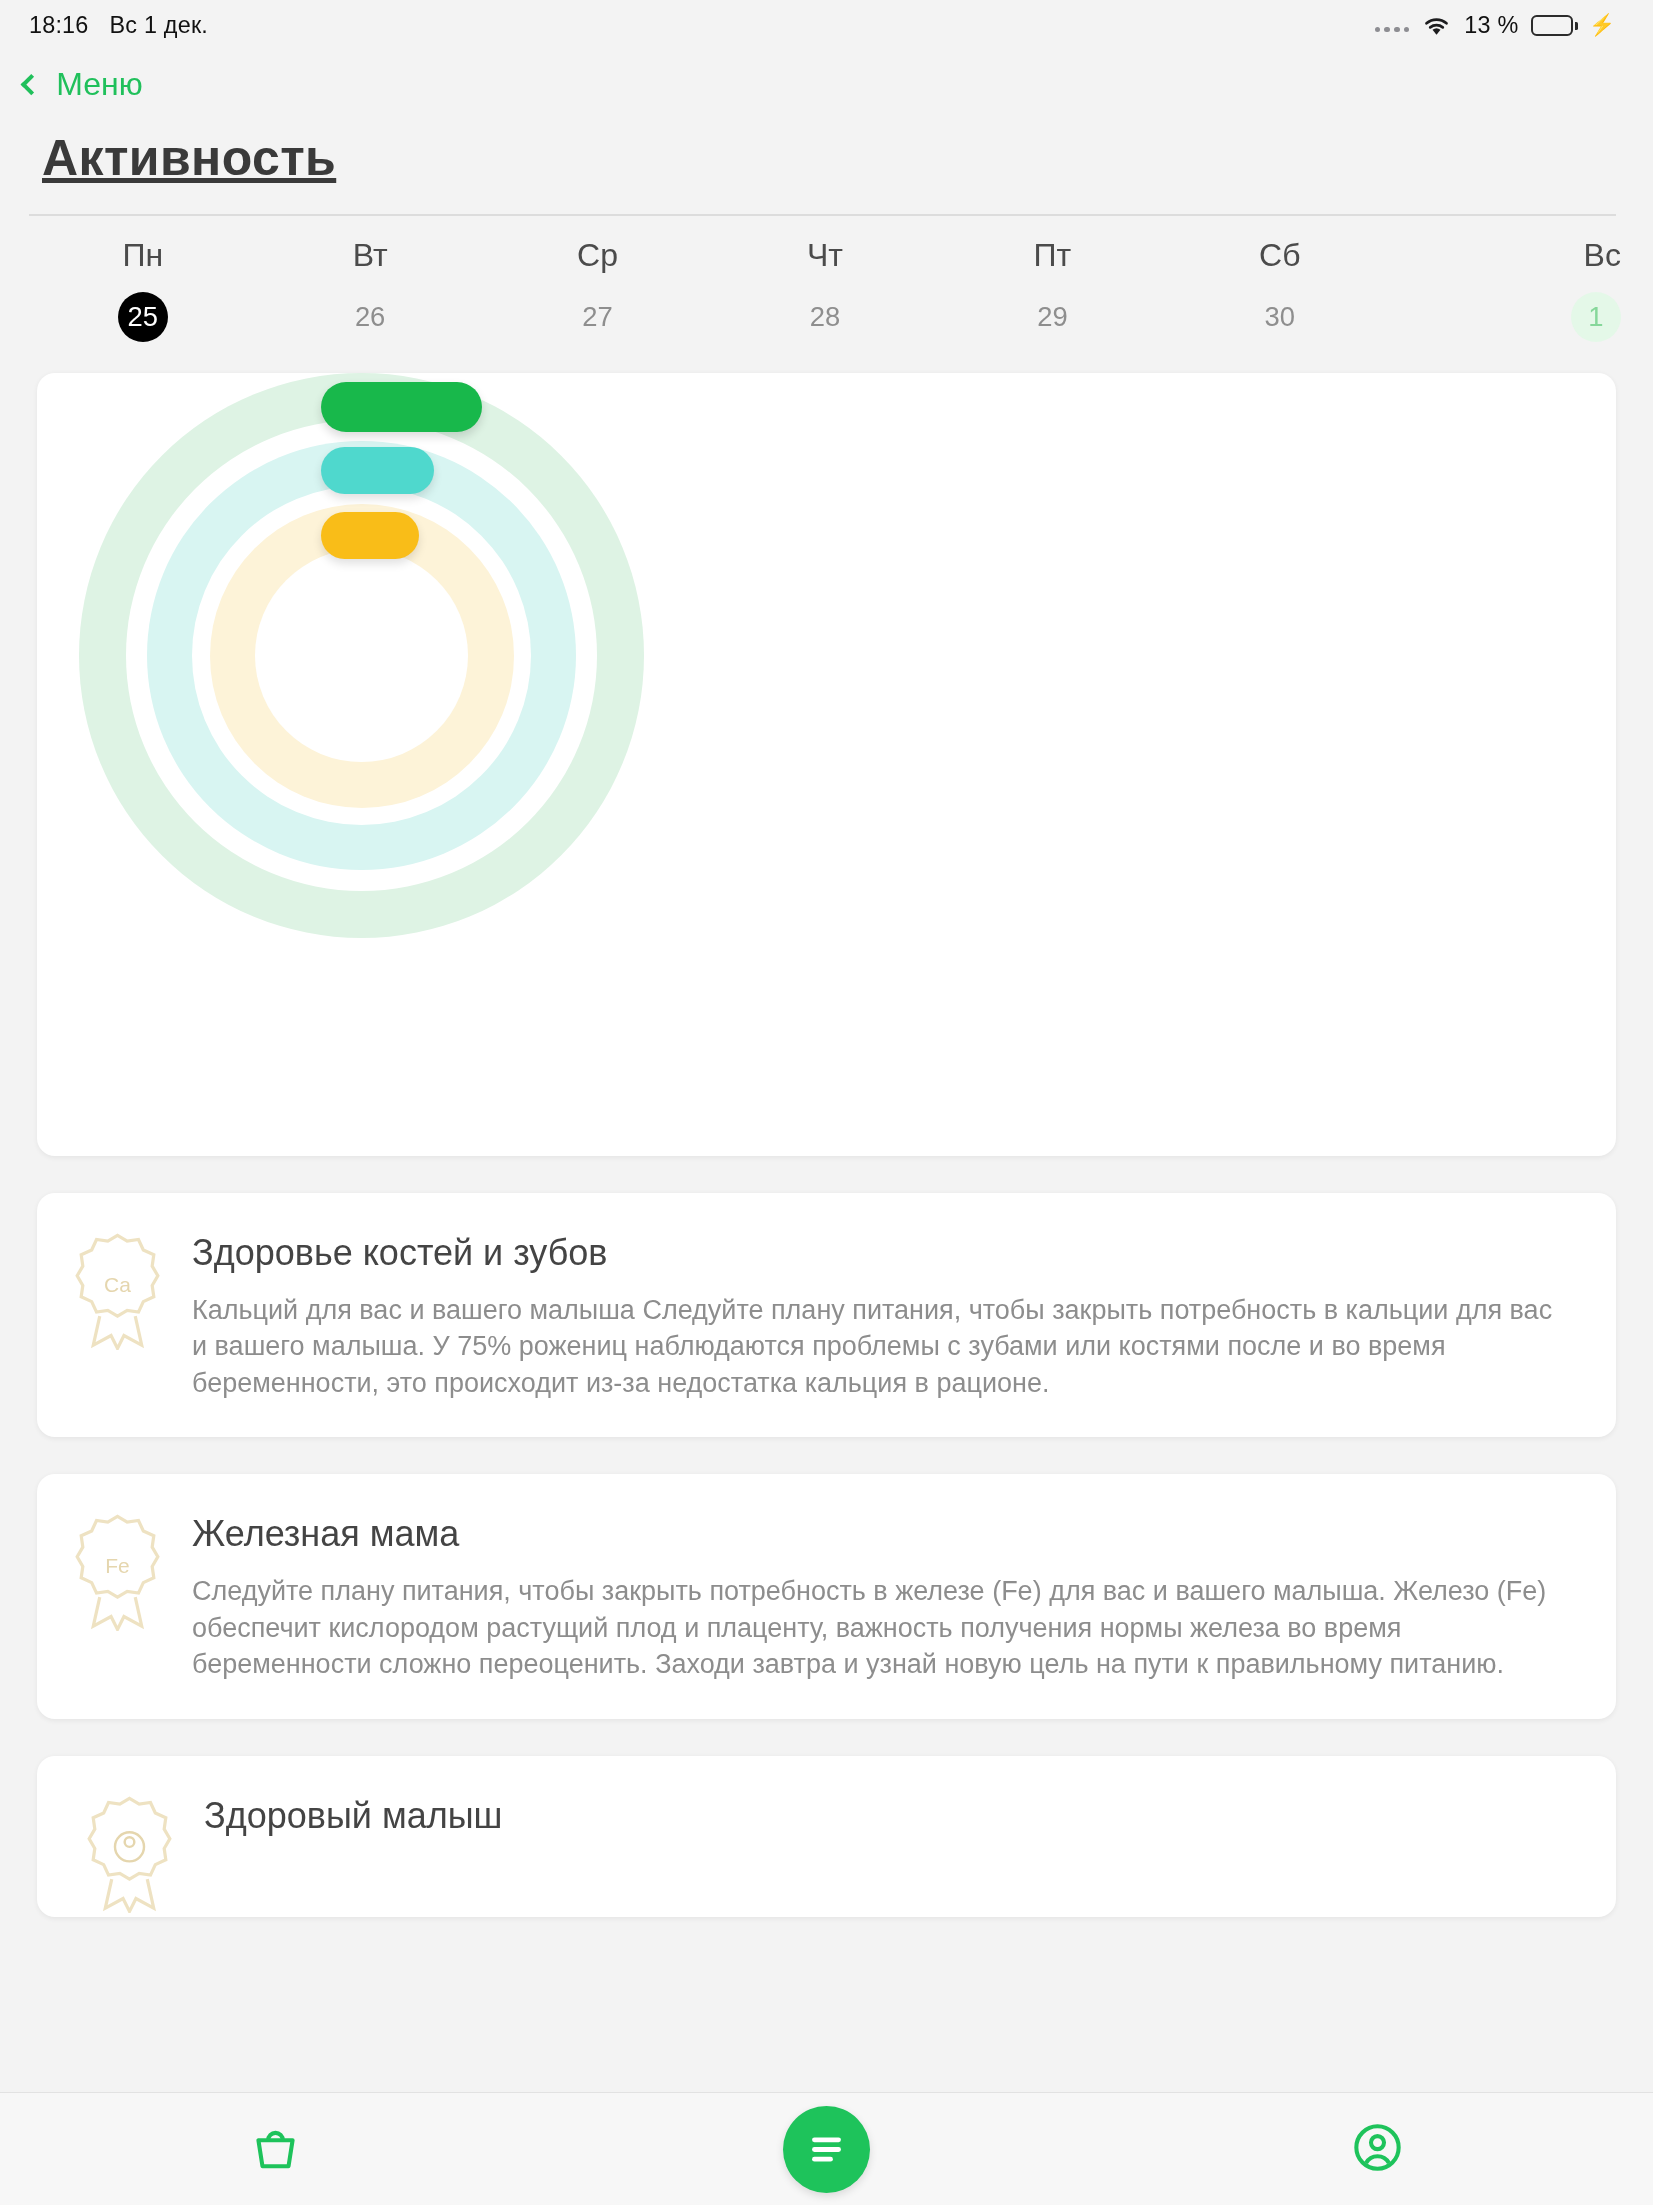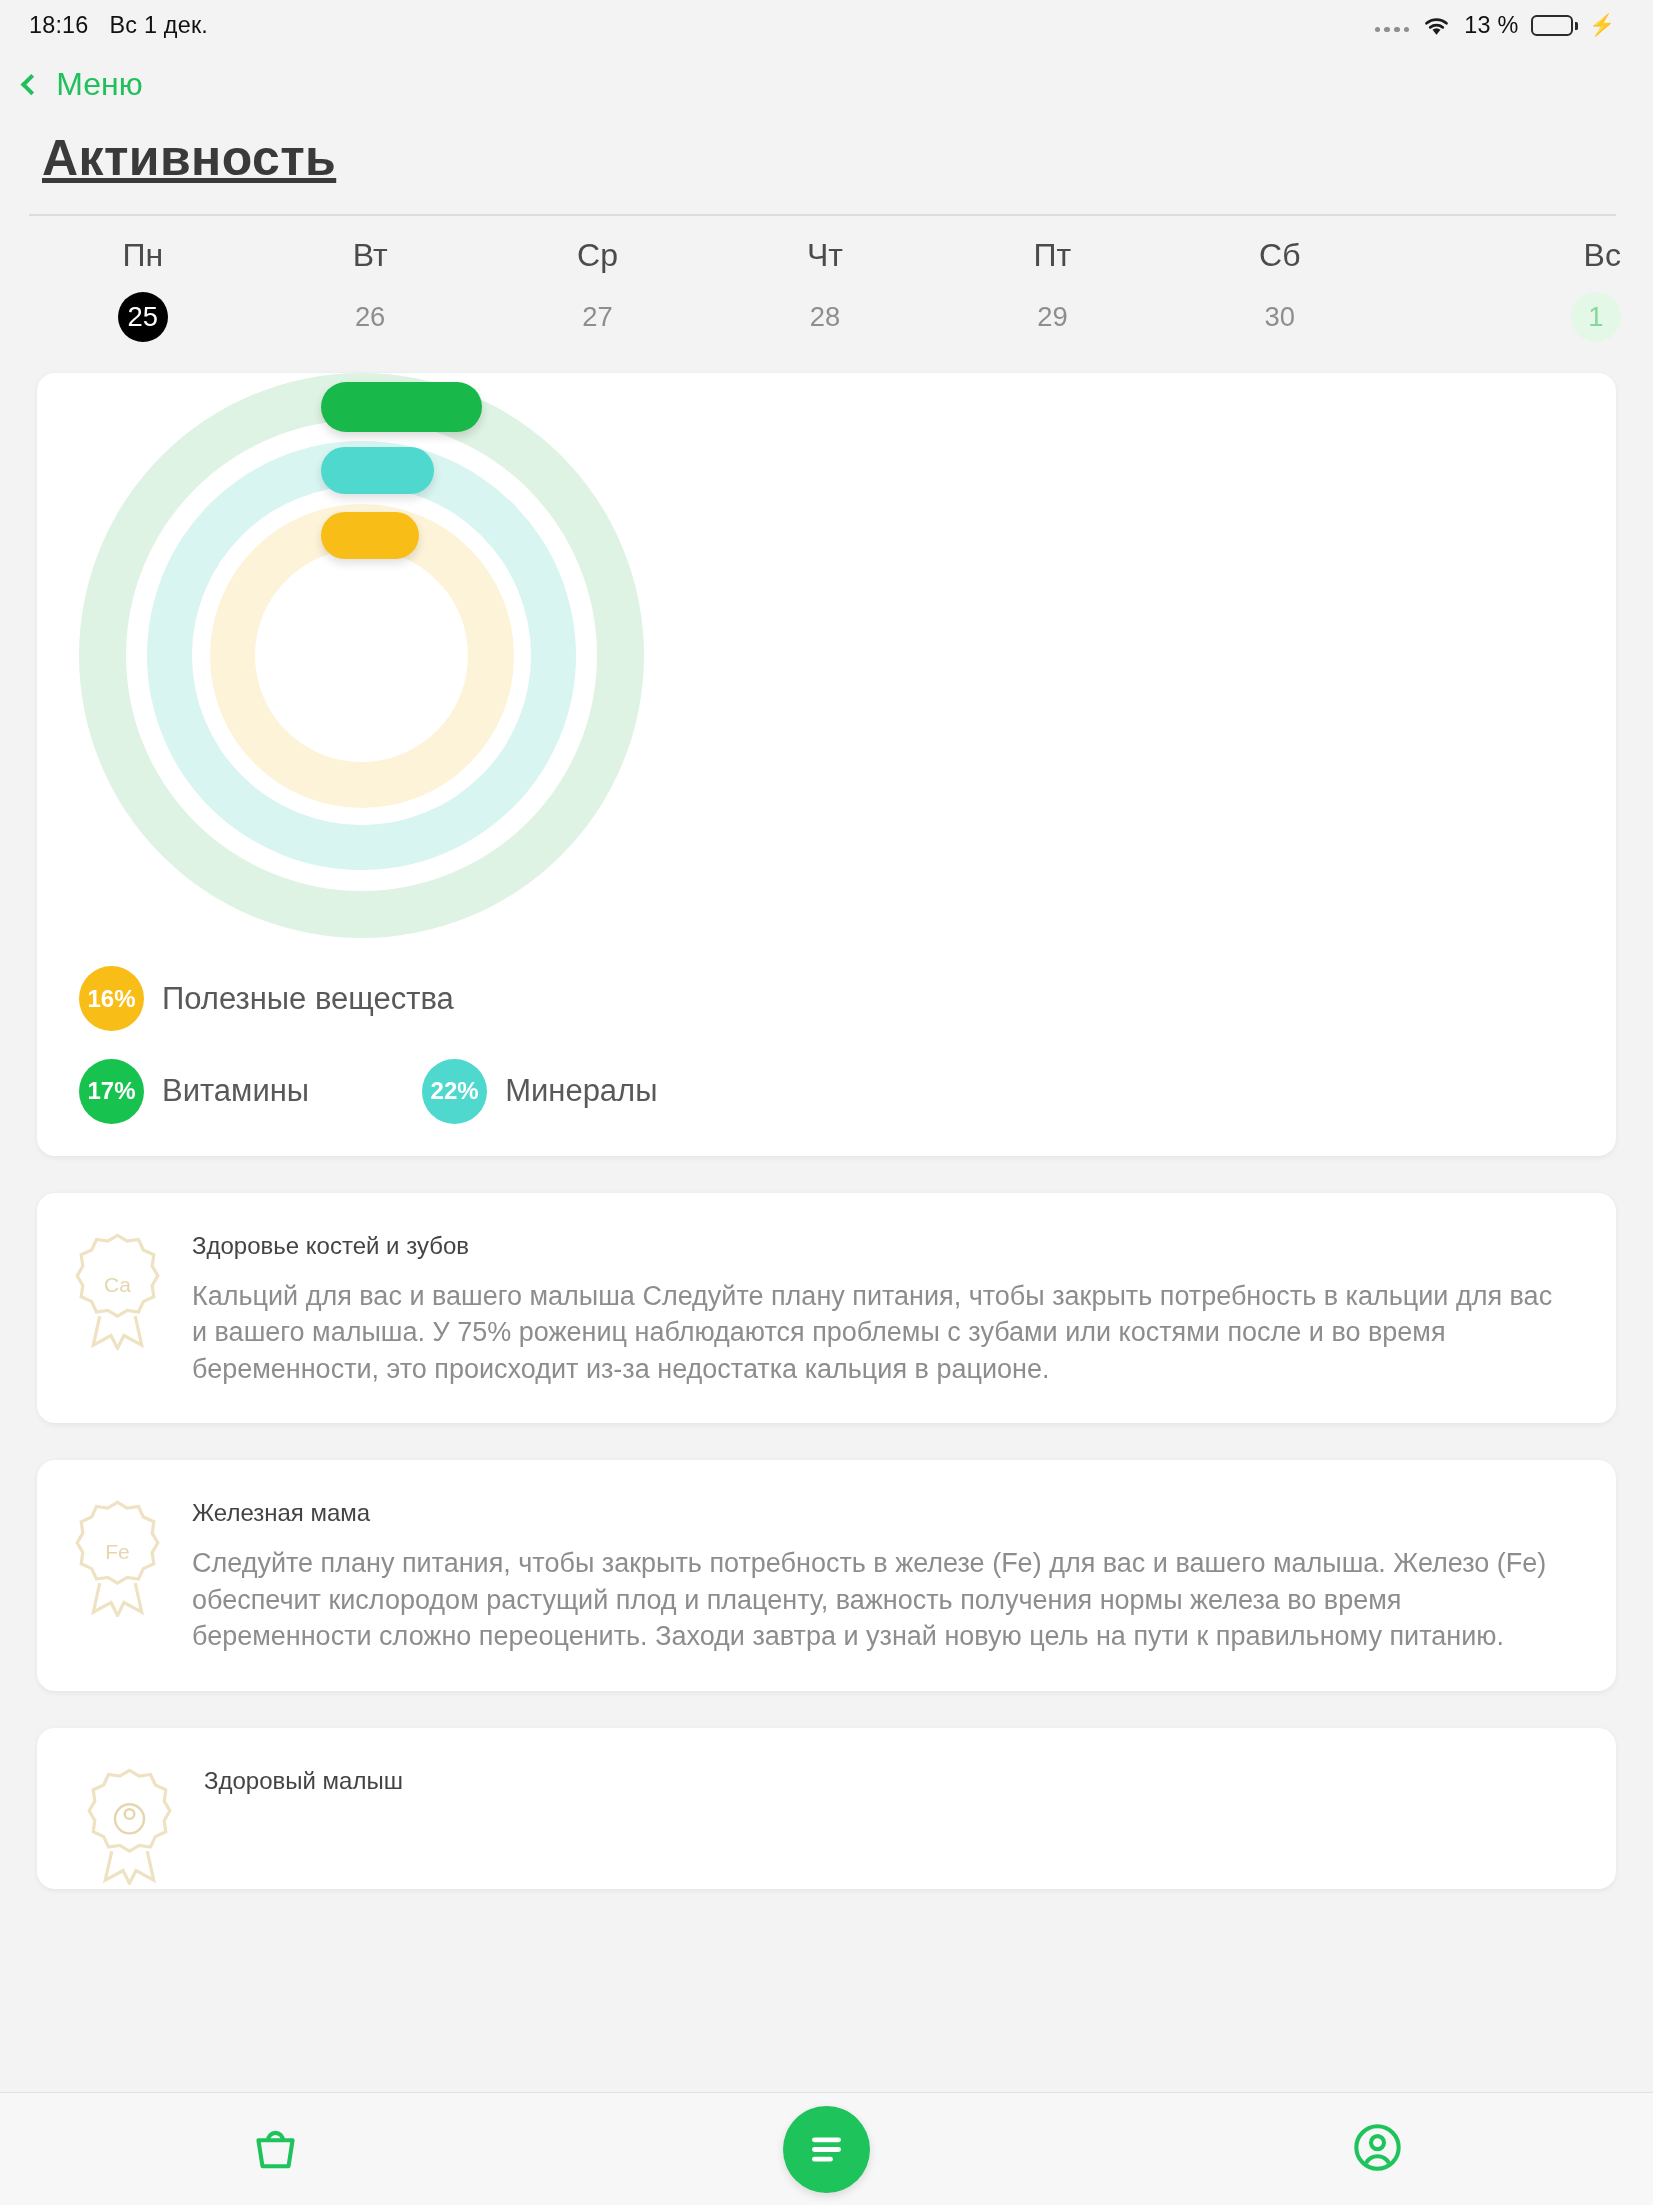--- a/index.html
+++ b/index.html
@@ -198,21 +198,21 @@
   }
   .medal {
     flex: 0 0 auto;
     width: 97px;
     height: 121px;
     position: relative;
   }
   .medal svg { display: block; }
   .info-body { flex: 1; padding-top: 3.2px; }
   .info-title {
-    font-size: 24px;
+    font-size: 36px;
     color: #444;
     margin-bottom: 18px;
   }
   .info-text {
     font-size: 27px;
     line-height: 1.35;
     color: #8d8d8d;
   }
   .card-clip {
     margin-top: 37px;
@@ -319,33 +319,20 @@
       <div class="ring outer-hole"></div>
       <div class="ring mid"></div>
       <div class="ring mid-hole"></div>
       <div class="ring inner"></div>
       <div class="ring inner-hole"></div>
       <div class="seg green"></div>
       <div class="seg teal"></div>
       <div class="seg amber"></div>
     </div>
 
-    <div class="legend">
-      <div class="legend-row">
-        <div class="badge amber">16%</div>
-        <div class="legend-label">Полезные вещества</div>
-      </div>
-      <div class="legend-row">
-        <div class="badge green">17%</div>
-        <div class="legend-label">Витамины</div>
-        <div class="legend-gap"></div>
-        <div class="badge teal">22%</div>
-        <div class="legend-label">Минералы</div>
-      </div>
-    </div>
   </div>
 
   <div class="card info-card">
     <div class="medal">
       <svg width="97" height="121" viewBox="0 0 120 150">
         <path d="M60 8 l12 7 14-2 6 13 13 6-2 14 7 12-7 12 2 14-13 6-6 13-14-2-12 7-12-7-14 2-6-13-13-6 2-14-7-12 7-12-2-14 13-6 6-13 14 2z" fill="none" stroke="#eee2c2" stroke-width="4"></path>
         <path d="M38 108 l-8 36 22-12 8 16 8-16 22 12-8-36" fill="none" stroke="#eee2c2" stroke-width="4"></path>
         <text x="60" y="78" font-size="26" fill="#e5d6ae" text-anchor="middle" font-family="Liberation Sans, sans-serif">Ca</text>
       </svg>
     </div>

